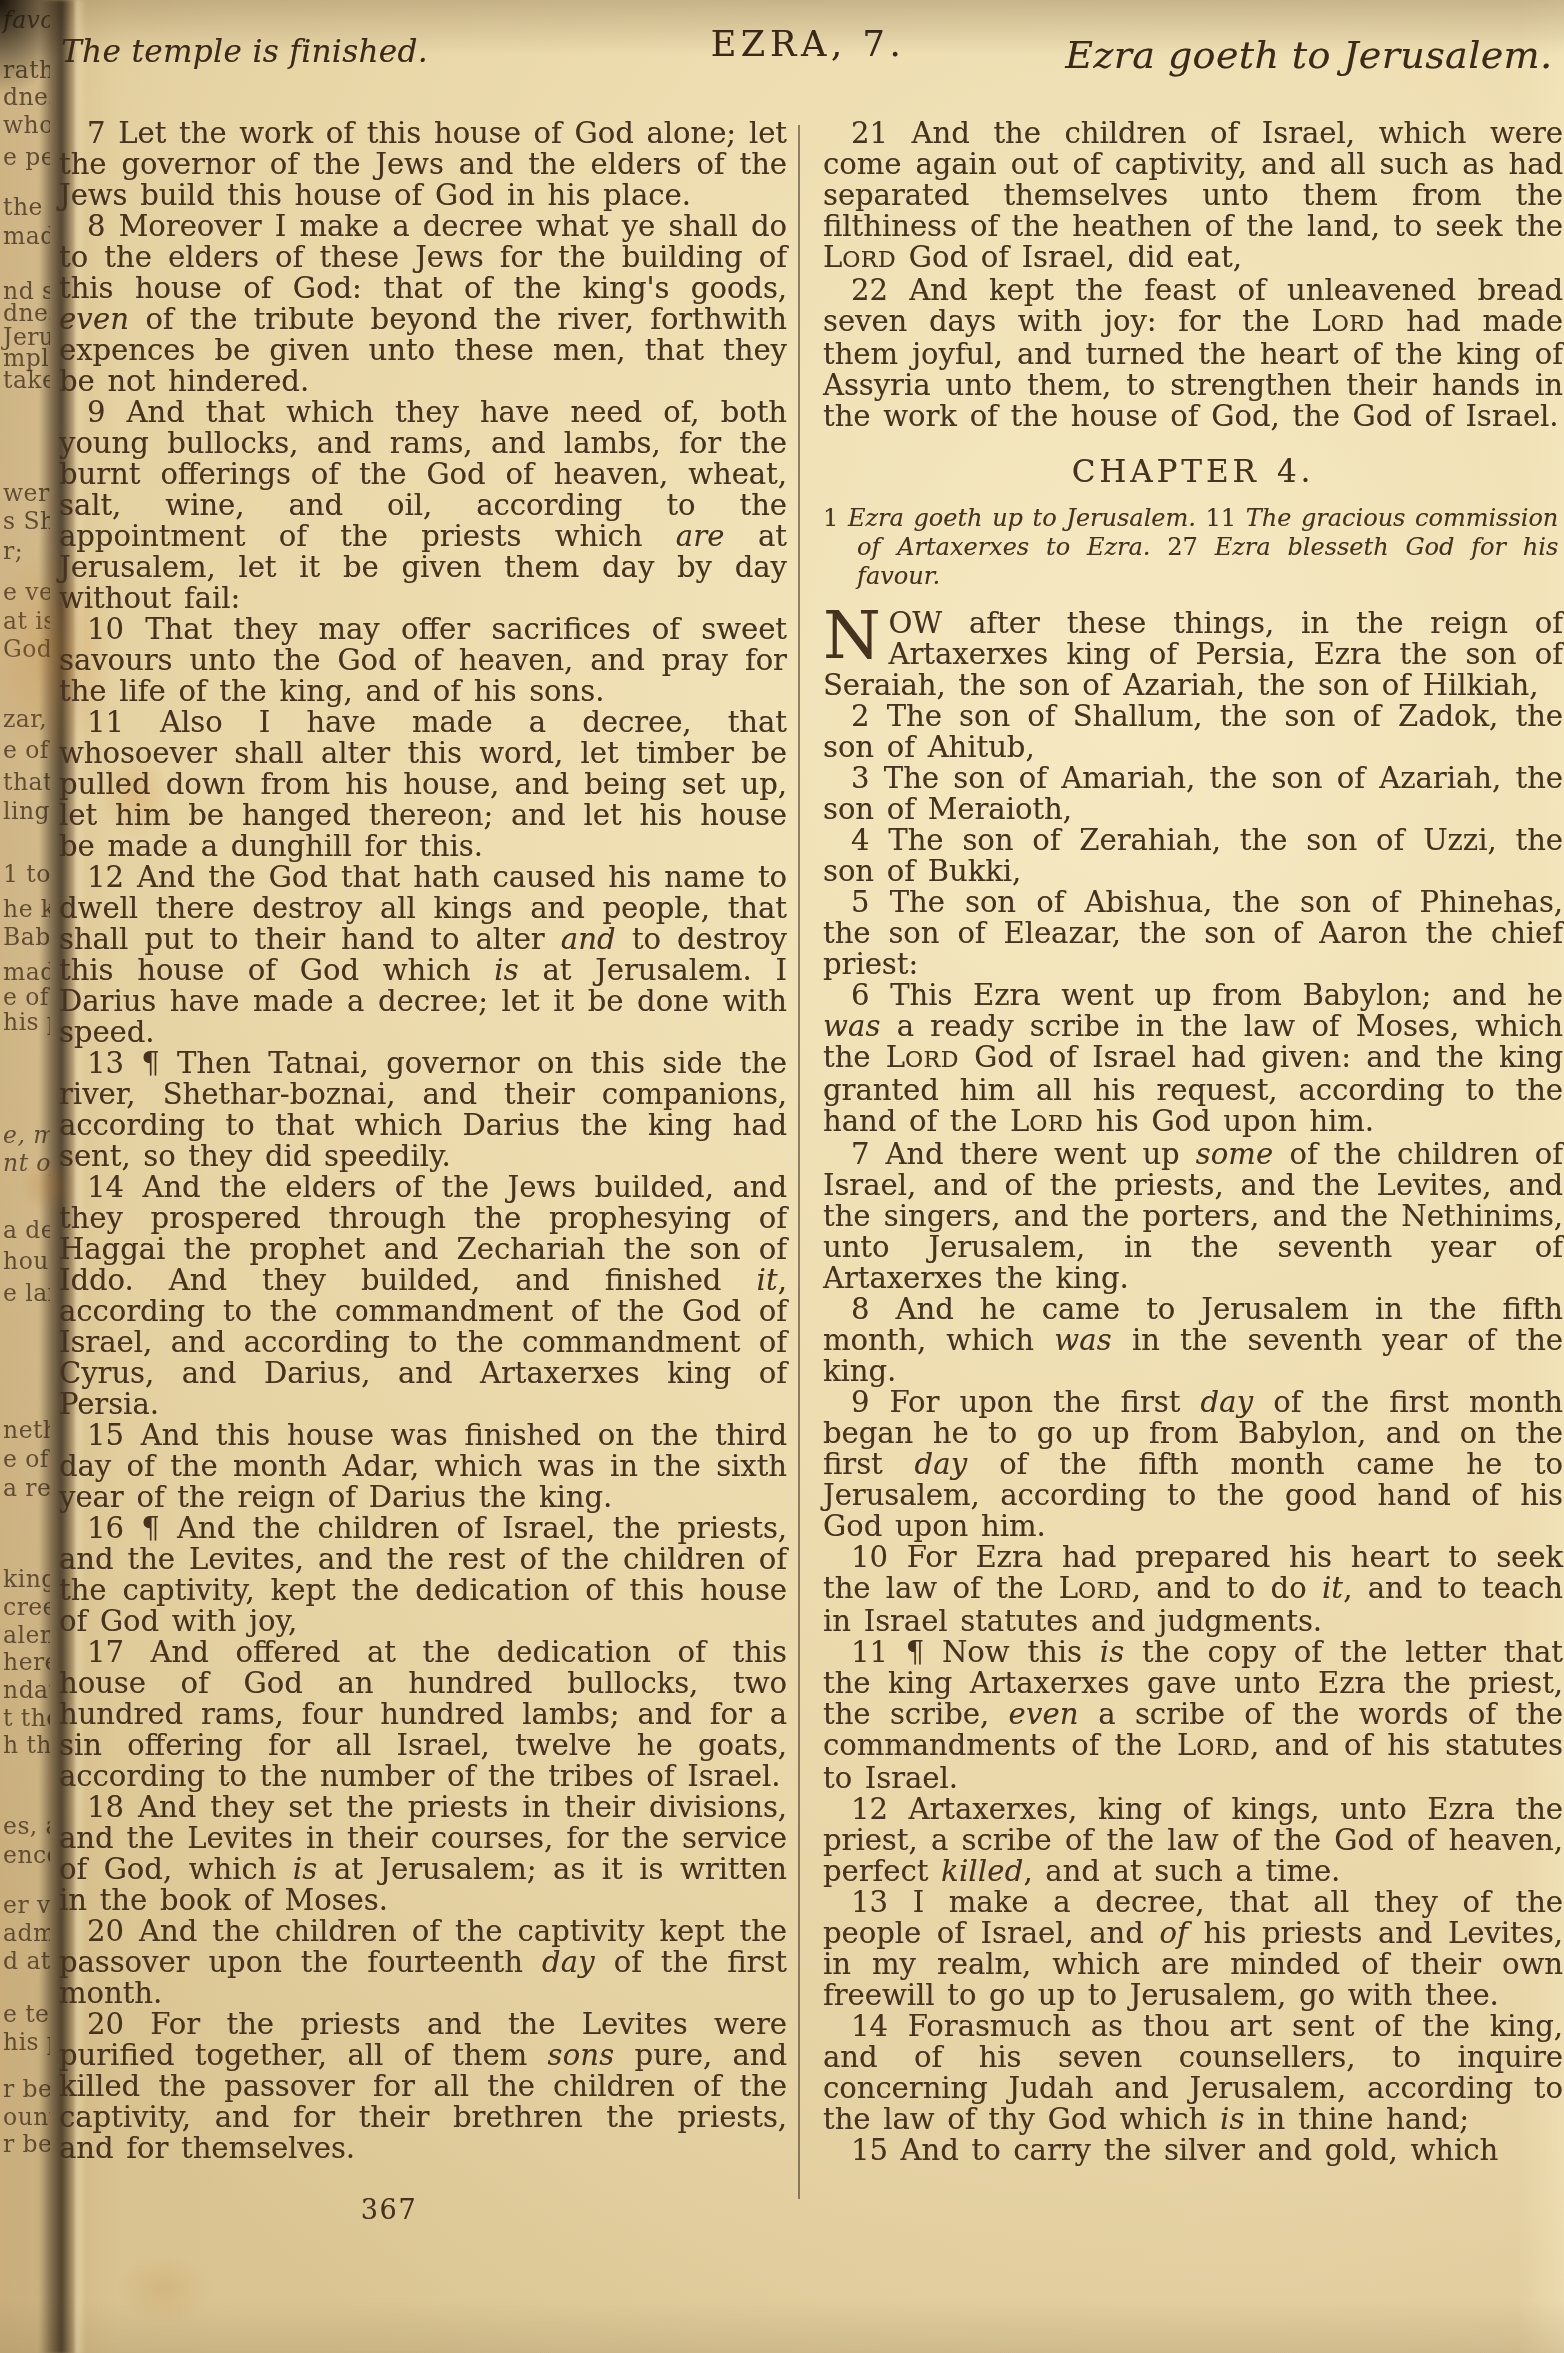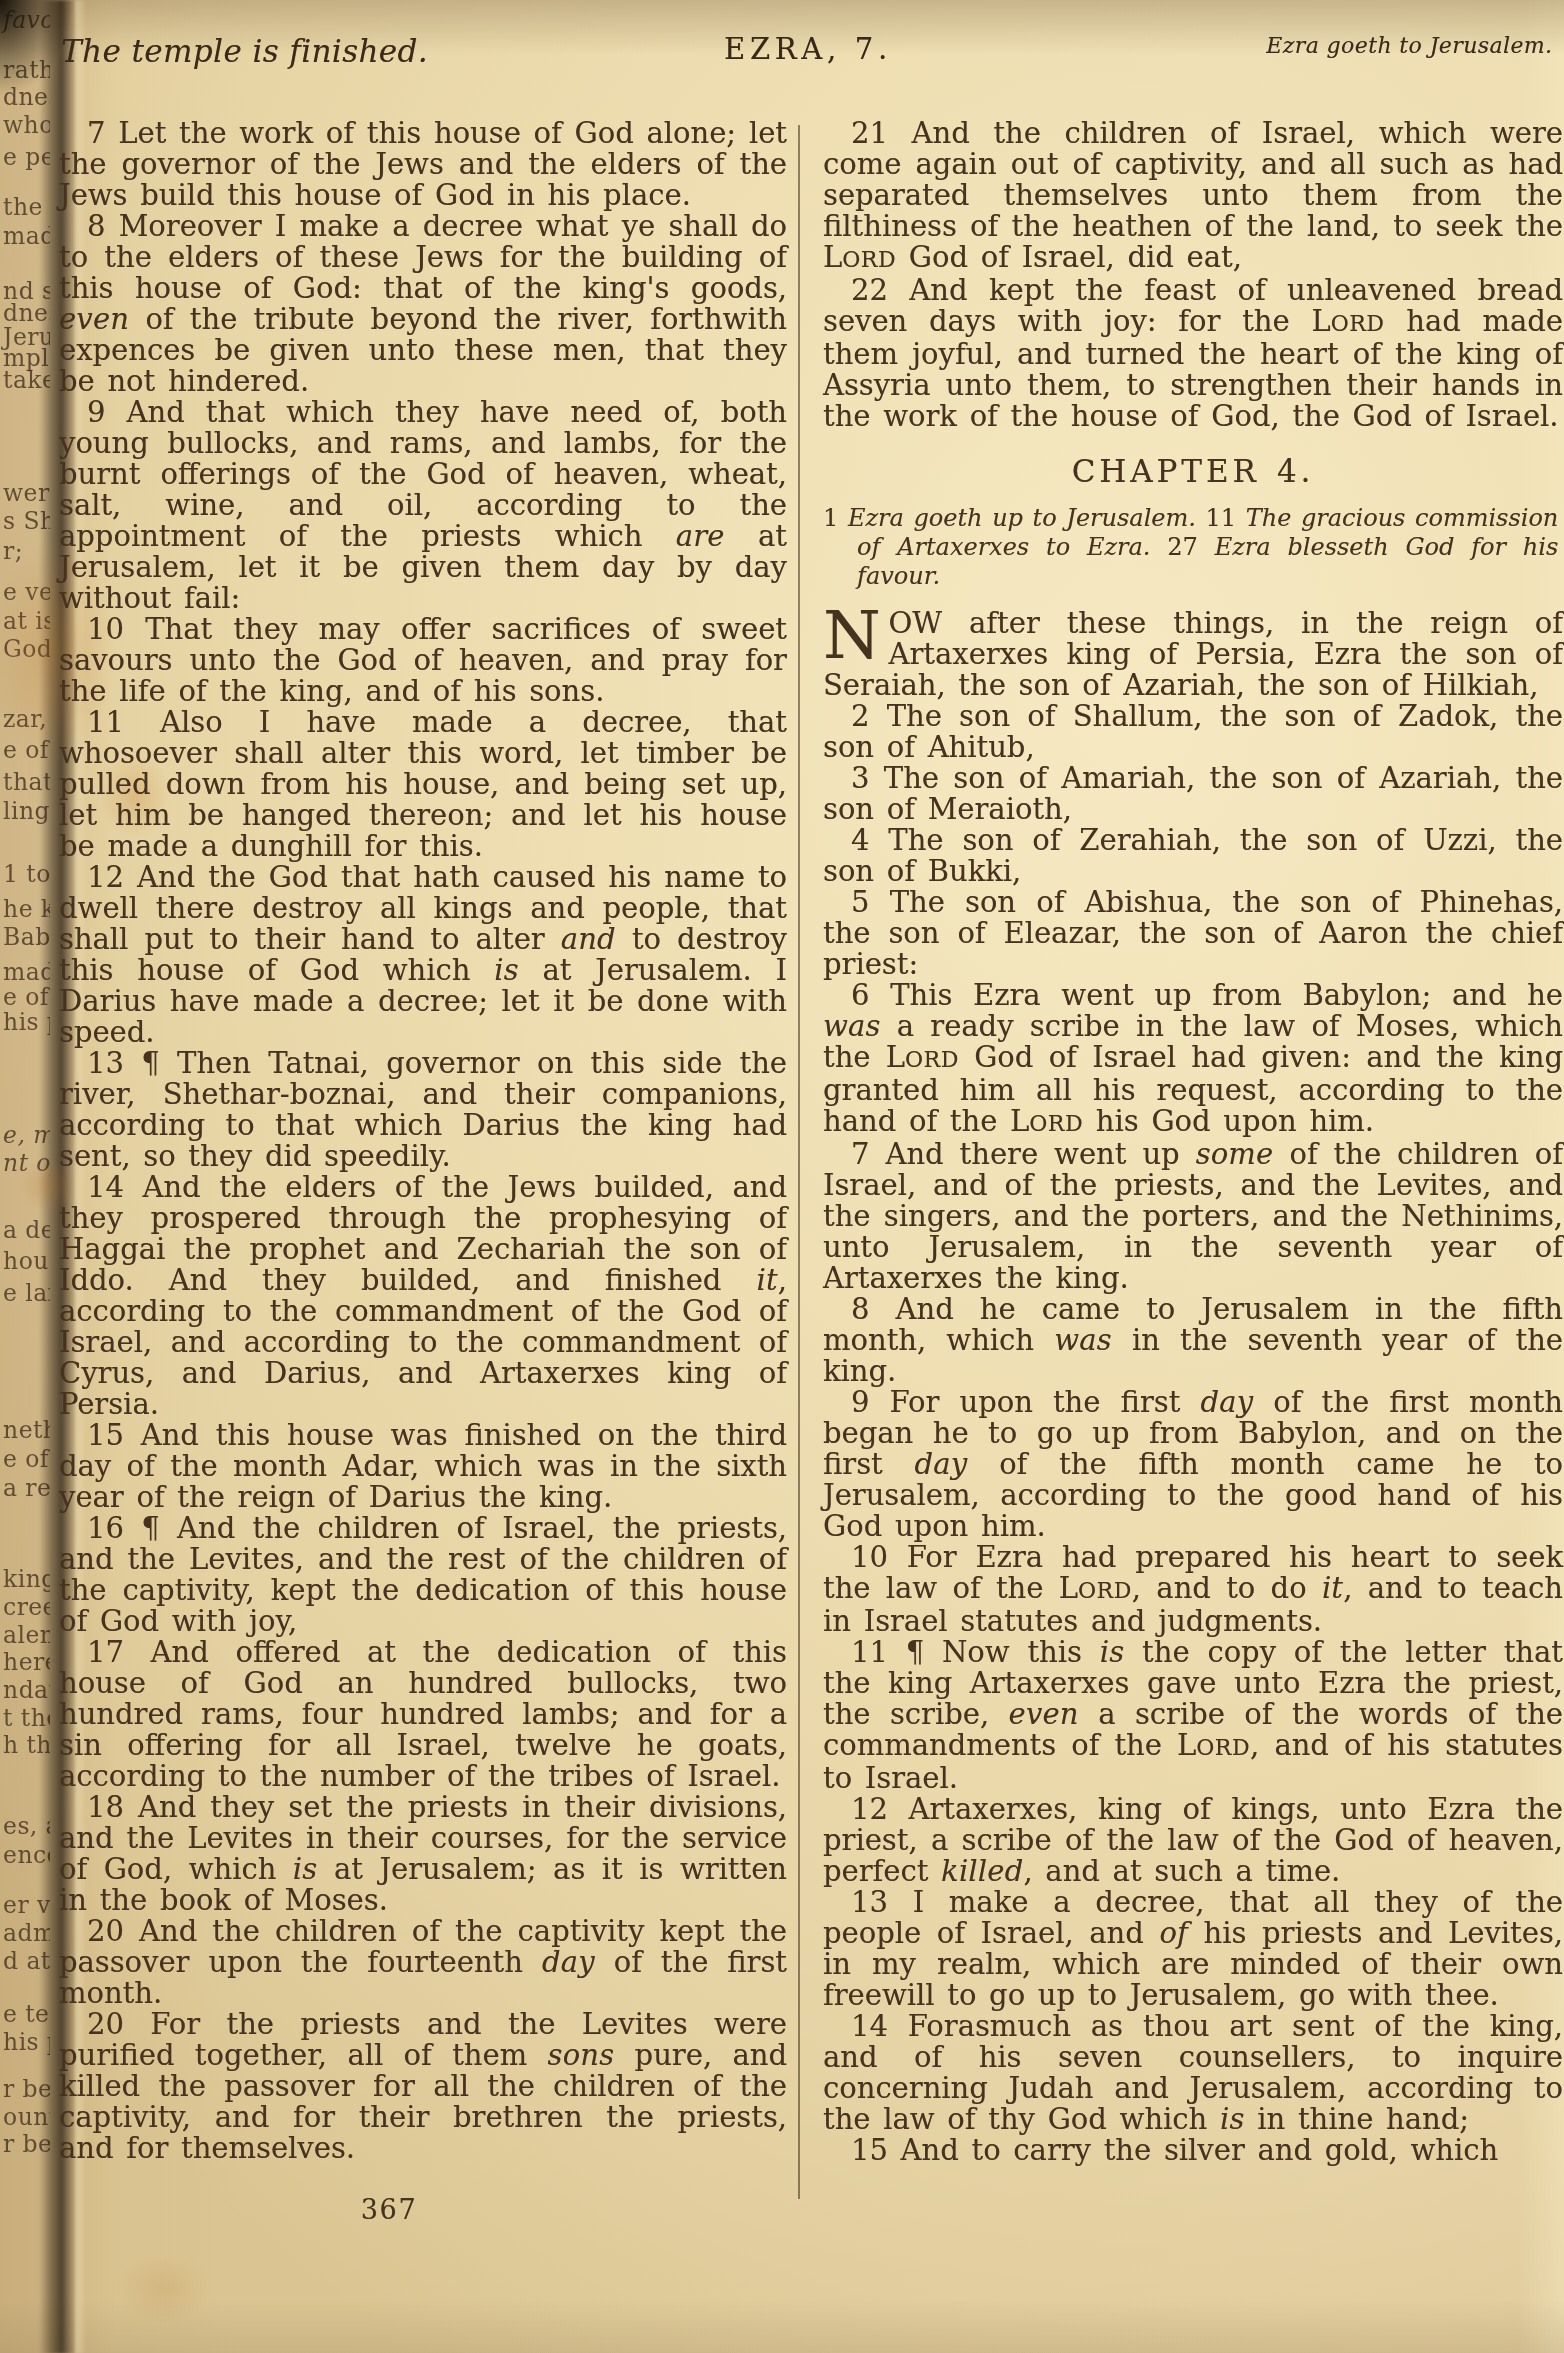--- a/index.html
+++ b/index.html
@@ -34,23 +34,23 @@
     background:radial-gradient(closest-side, rgba(189,118,38,.26), rgba(189,118,38,0)); }
   .stain.s2 { left:100px; top:753px; width:70px; height:86px;
     background:radial-gradient(closest-side, rgba(196,128,48,.30), rgba(196,128,48,0)); }
   .stain.s3 { left:20.3px; top:1158px; width:55px; height:55px;
     background:radial-gradient(closest-side, rgba(180,112,40,.25), rgba(180,112,40,0)); }
   .stain.s4 { left:117px; top:2254px; width:94px; height:70px;
     background:radial-gradient(closest-side, rgba(182,120,48,.18), rgba(182,120,48,0)); }
 
   .head-left  { position:absolute; left:61px;  top:33px; font-style:italic; font-size:31px; color:#3b2a1a;
     letter-spacing:0.4px; text-shadow:0.2px 0.3px 0.5px rgba(60,43,26,.45); }
-  .head-center{ position:absolute; left:808px; top:32px; transform:translateX(-50%); font-size:29px;
+  .head-center{ position:absolute; left:808px; top:24px; transform:translateX(-50%); font-size:35px;
     letter-spacing:4.7px; color:#392818; text-shadow:0.2px 0.3px 0.5px rgba(60,43,26,.5); }
-  .head-right { position:absolute; right:12.5px; top:33px; font-style:italic; font-size:22px; color:#3b2a1a;
+  .head-right { position:absolute; right:12.5px; top:33px; font-style:italic; font-size:38px; color:#3b2a1a;
     letter-spacing:0.4px; text-shadow:0.2px 0.3px 0.5px rgba(60,43,26,.45); }
 
   .col { position:absolute; top:118px; text-align:justify; text-justify:inter-word;
     font-size:29px; line-height:31px; word-spacing:3.5px;
     text-shadow:0.2px 0.3px 0.5px rgba(70,50,30,.4); }
   #col-left  { left:59px;  width:728px; }
   #col-right { left:815px; width:740px;margin-left:8px; }
   #divider { position:absolute; left:798px; top:125px; width:1.6px; height:2074px;
     background:rgba(62,46,30,.55); }
 

